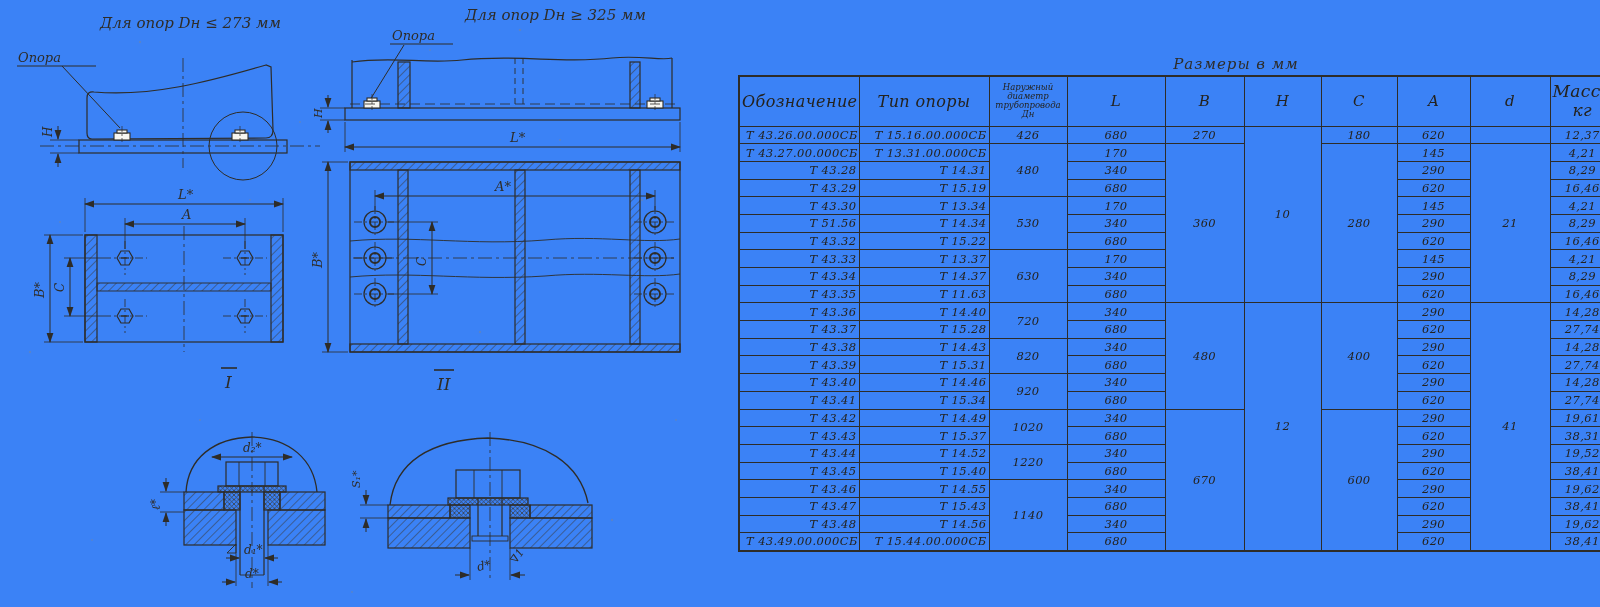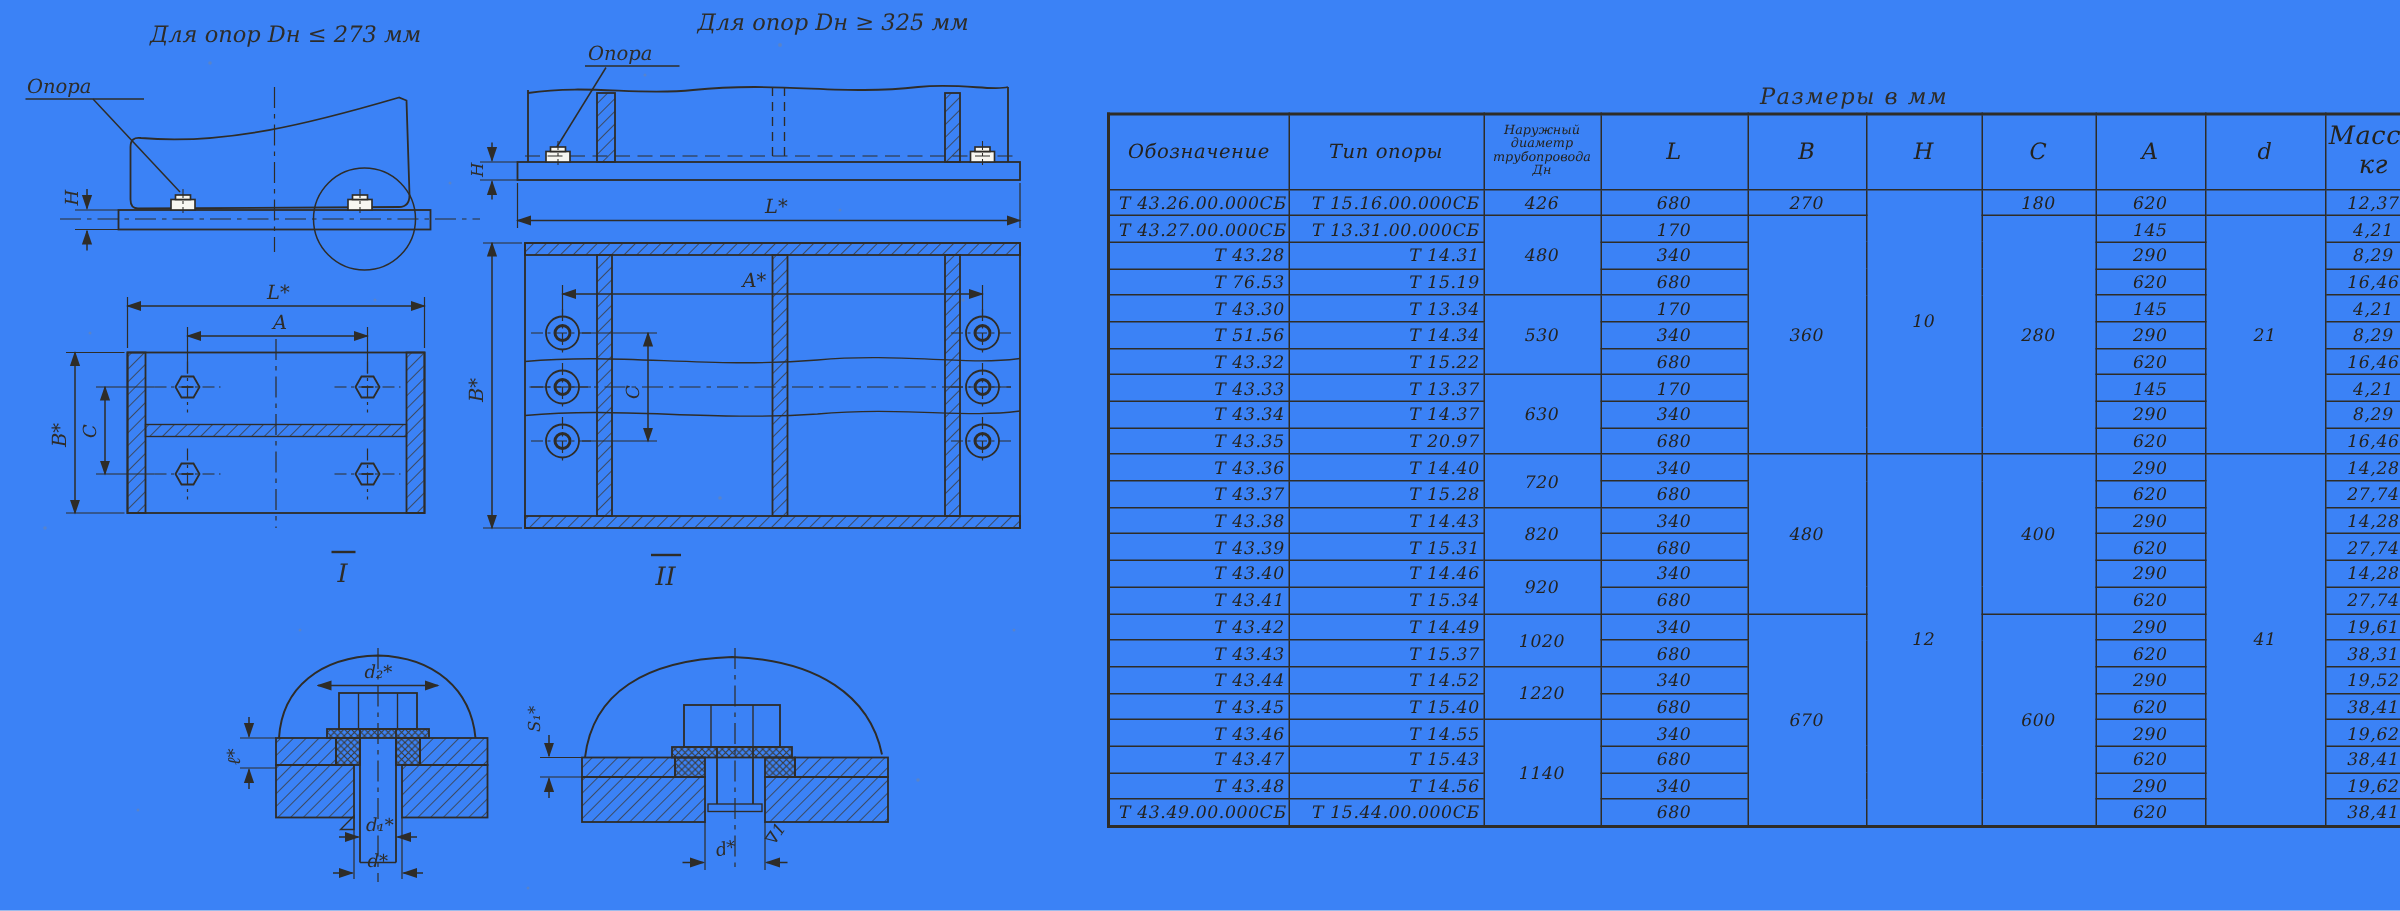--- a/index.html
+++ b/index.html
@@ -19,21 +19,21 @@
     border:2px solid #2e2c28;
   }
   table.dim th, table.dim td{
     border:1.4px solid #2e2c28;
     font-style:italic;font-size:11.5px;letter-spacing:.4px;
     padding:0 2px;overflow:hidden;white-space:nowrap;
     text-align:center;vertical-align:middle;color:#24221e;
   }
   table.dim thead tr{height:50px;}
   table.dim tbody tr{height:17.7px;}
-  table.dim th{font-weight:normal;font-size:13px;}
+  table.dim th{font-weight:normal;font-size:16px;}
   table.dim th.col2{font-size:8.5px;white-space:pre-line;line-height:1.05;letter-spacing:0;}
   table.dim th.col3,table.dim th.col4,table.dim th.col5,
   table.dim th.col6,table.dim th.col7,table.dim th.col8{font-size:15px;}
   table.dim th.col9{font-size:17px;white-space:pre-line;line-height:1.15;}
   table.dim td.col0,table.dim td.col1{text-align:right;padding-left:6px;}
 </style>
 </head>
 <body>
 
 <div class="sheet">
@@ -358,21 +358,21 @@
             <td class="col9">4,21</td>
           </tr>
           <tr>
             <td class="col0">Т 43.28</td>
             <td class="col1">Т 14.31</td>
             <td class="col3">340</td>
             <td class="col7">290</td>
             <td class="col9">8,29</td>
           </tr>
           <tr>
-            <td class="col0">Т 76.53</td>
+            <td class="col0">Т 43.29</td>
             <td class="col1">Т 15.19</td>
             <td class="col3">680</td>
             <td class="col7">620</td>
             <td class="col9">16,46</td>
           </tr>
           <tr>
             <td class="col0">Т 43.30</td>
             <td class="col1">Т 13.34</td>
             <td rowspan="3" class="col2">530</td>
             <td class="col3">170</td>
@@ -403,21 +403,21 @@
           </tr>
           <tr>
             <td class="col0">Т 43.34</td>
             <td class="col1">Т 14.37</td>
             <td class="col3">340</td>
             <td class="col7">290</td>
             <td class="col9">8,29</td>
           </tr>
           <tr>
             <td class="col0">Т 43.35</td>
-            <td class="col1">Т 20.97</td>
+            <td class="col1">Т 11.63</td>
             <td class="col3">680</td>
             <td class="col7">620</td>
             <td class="col9">16,46</td>
           </tr>
           <tr>
             <td class="col0">Т 43.36</td>
             <td class="col1">Т 14.40</td>
             <td rowspan="2" class="col2">720</td>
             <td class="col3">340</td>
             <td rowspan="6" class="col4">480</td>

